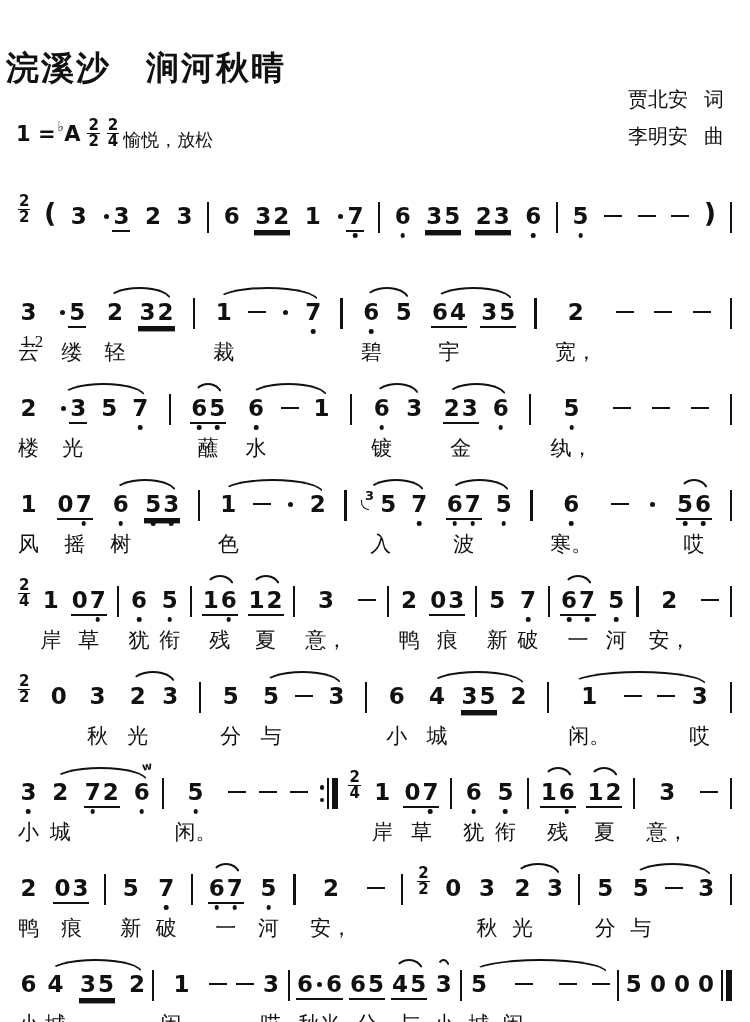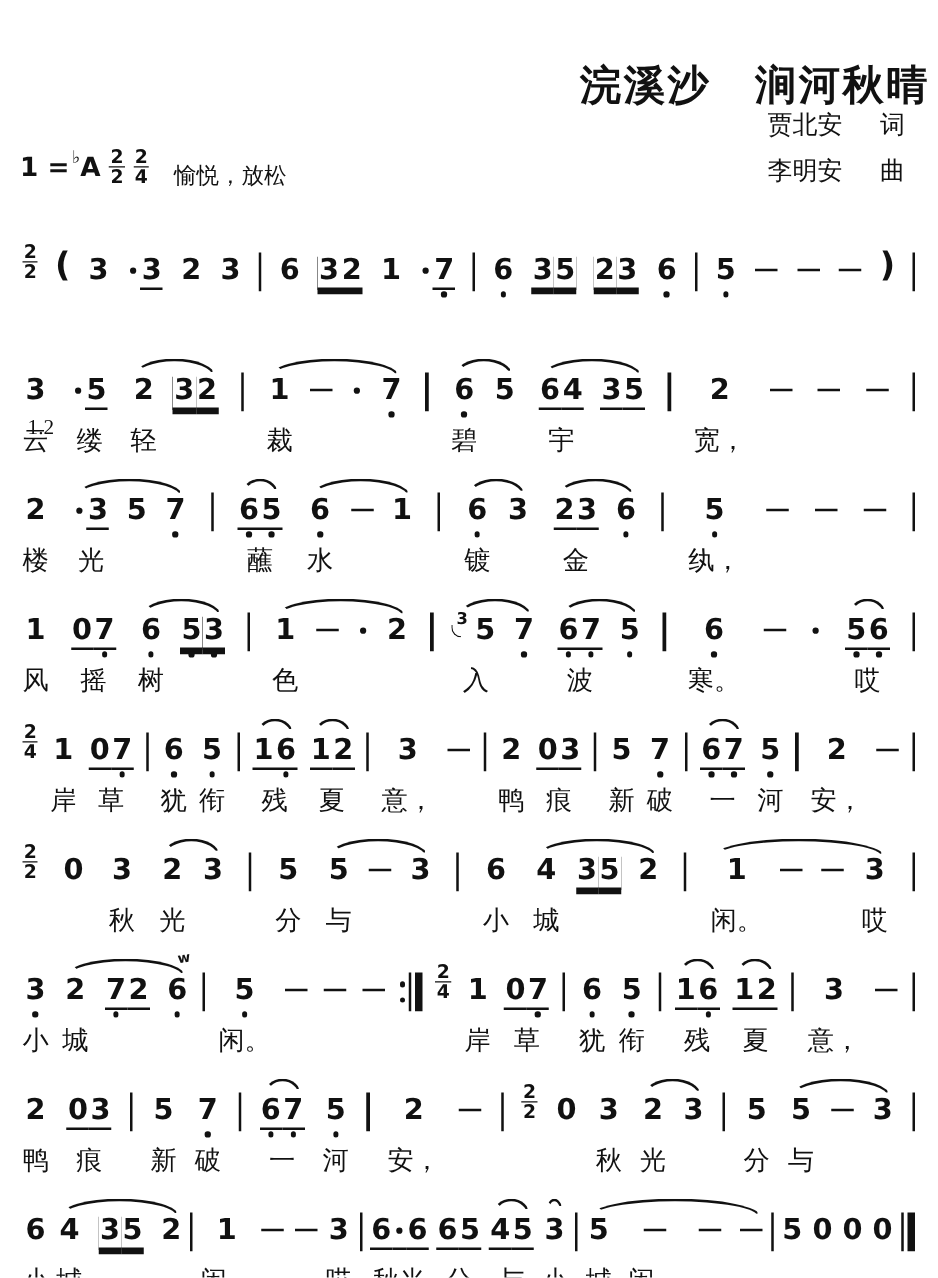--- a/index.html
+++ b/index.html
@@ -1,27 +1,27 @@
 <!DOCTYPE html>
 <html><head>
 <meta charset="utf-8">
 <style>
   html,body{margin:0;padding:0;background:#fff;color:#111}
   body{width:750px;height:1022px;overflow:hidden;font-family:"DejaVu Sans",sans-serif}
   .sheet{padding:46px 6px 0}
-  .title{text-align:right;font-family:"Liberation Serif",serif;font-weight:bold;font-size:33px;letter-spacing:2px;margin:0;height:44px}
+  .title{text-align:left;font-family:"Liberation Serif",serif;font-weight:bold;font-size:33px;letter-spacing:2px;margin:0;height:44px}
   .meta{position:relative;height:76px;margin-top:6px}
   .credits{position:absolute;right:20px;top:-10px;display:flex;flex-direction:column;gap:10px;font-family:"Liberation Serif",serif;font-size:20px}
-  .credit{display:flex;gap:30px}
+  .credit{display:flex;gap:16px}
   .keyrow{position:absolute;left:10px;top:22px;display:flex;align-items:center;font-weight:bold;font-size:21px}
   .flat{font-size:14px;transform:translateY(-8px);display:inline-block;margin:0 0 0 2px}
   .frac{display:inline-flex;flex-direction:column;align-items:center;font-size:15px;line-height:15px;font-weight:bold;margin-left:7px}
   .frac .fb{border-top:1.6px solid #111;padding:0 1px}
   .frac .ft{padding:0 1px}
-  .tempo{font-family:"Liberation Serif",serif;font-weight:normal;font-size:18px;margin-left:20px;transform:translateY(6px)}
+  .tempo{font-family:"Liberation Serif",serif;font-weight:normal;font-size:18px;margin-left:4px;transform:translateY(6px)}
   
   #score{padding:0 4px}
   .mline{display:flex;justify-content:space-between;align-items:flex-start;position:relative;padding:0 8px;margin-top:17px;min-height:78px}
   .verse{position:absolute;left:12px;bottom:12px;font-family:"Liberation Serif",serif;font-size:17px}
   .unit{display:flex;flex-direction:column}
   .arc{height:13px;align-self:stretch;position:relative}
   .curve{display:block;position:absolute;left:3px;right:3px;top:2px;height:10px;border:2.6px solid transparent;border-top-color:#111;border-radius:50%/100% 100% 0 0}
   .sq{position:absolute;right:-6px;top:-9px;font-size:11px;font-weight:bold;font-style:normal;transform:rotate(-8deg)}
   .body{display:flex;gap:13px}
   .col{display:flex;flex-direction:column;align-items:center}

